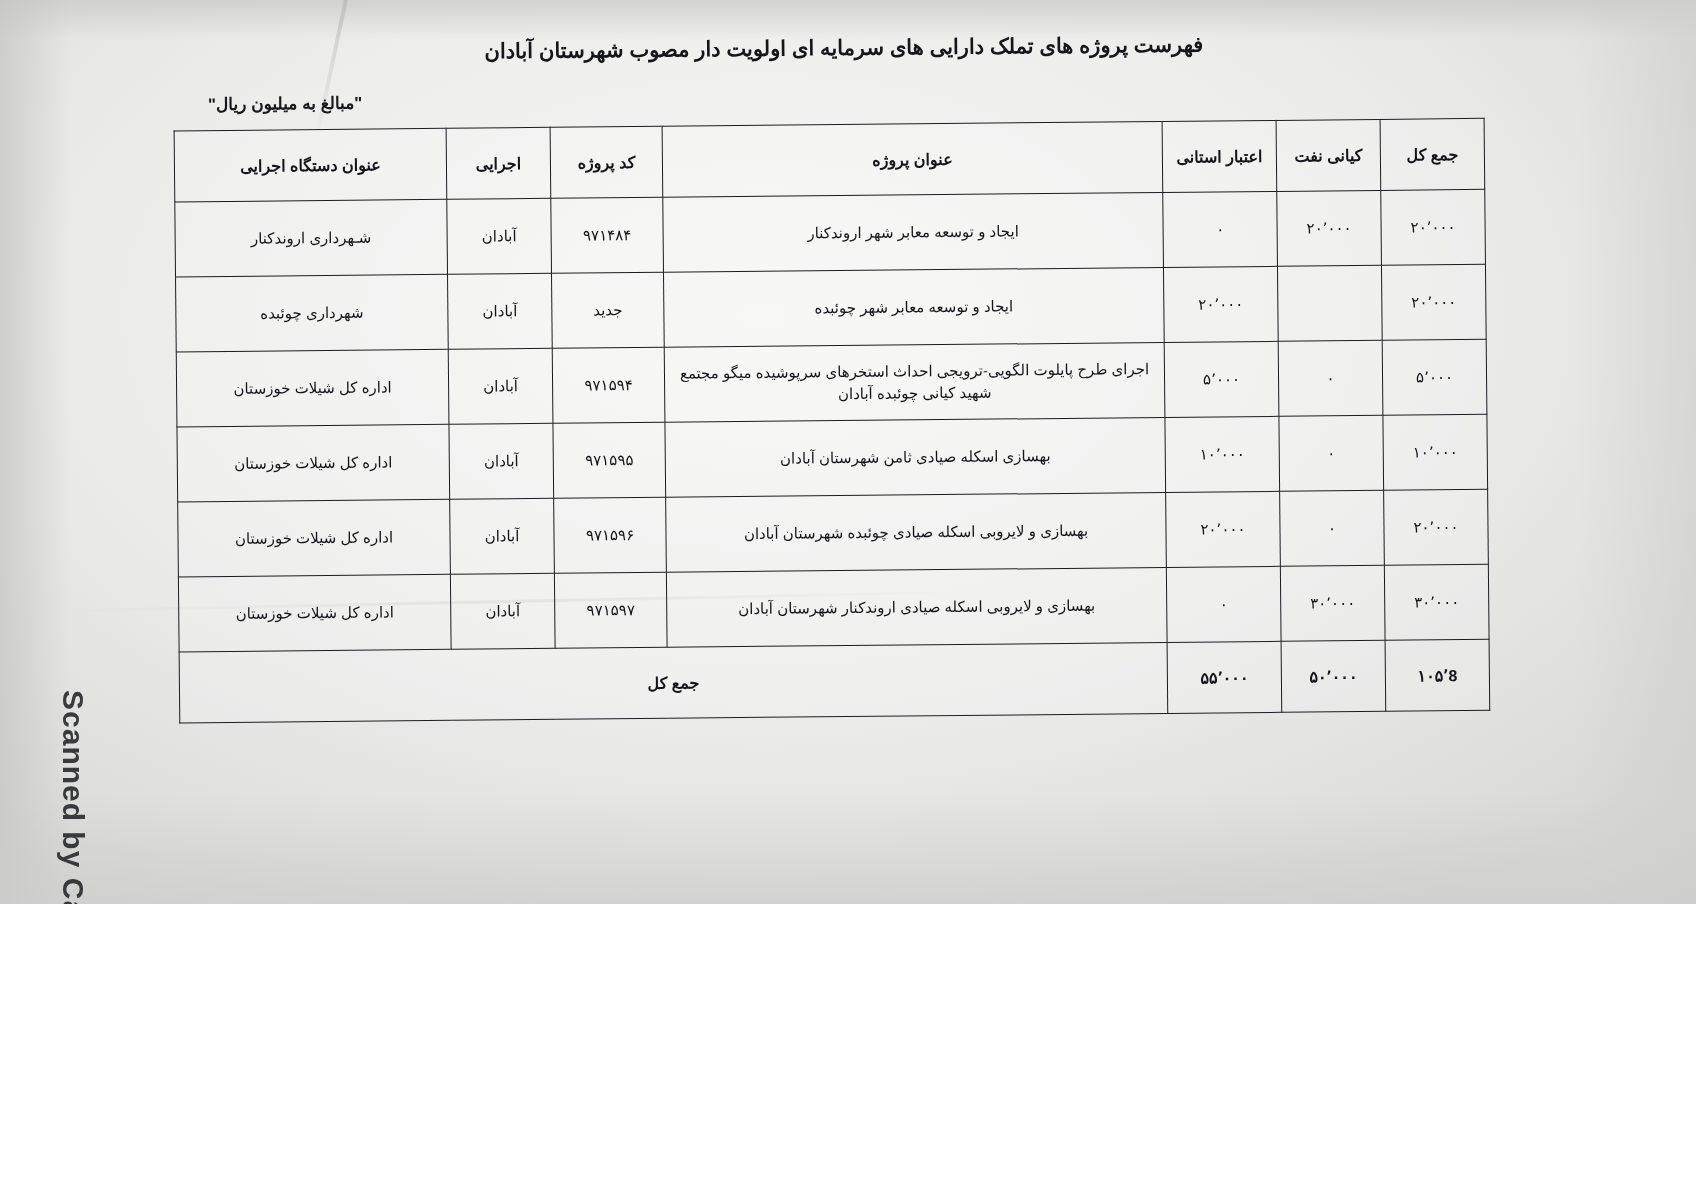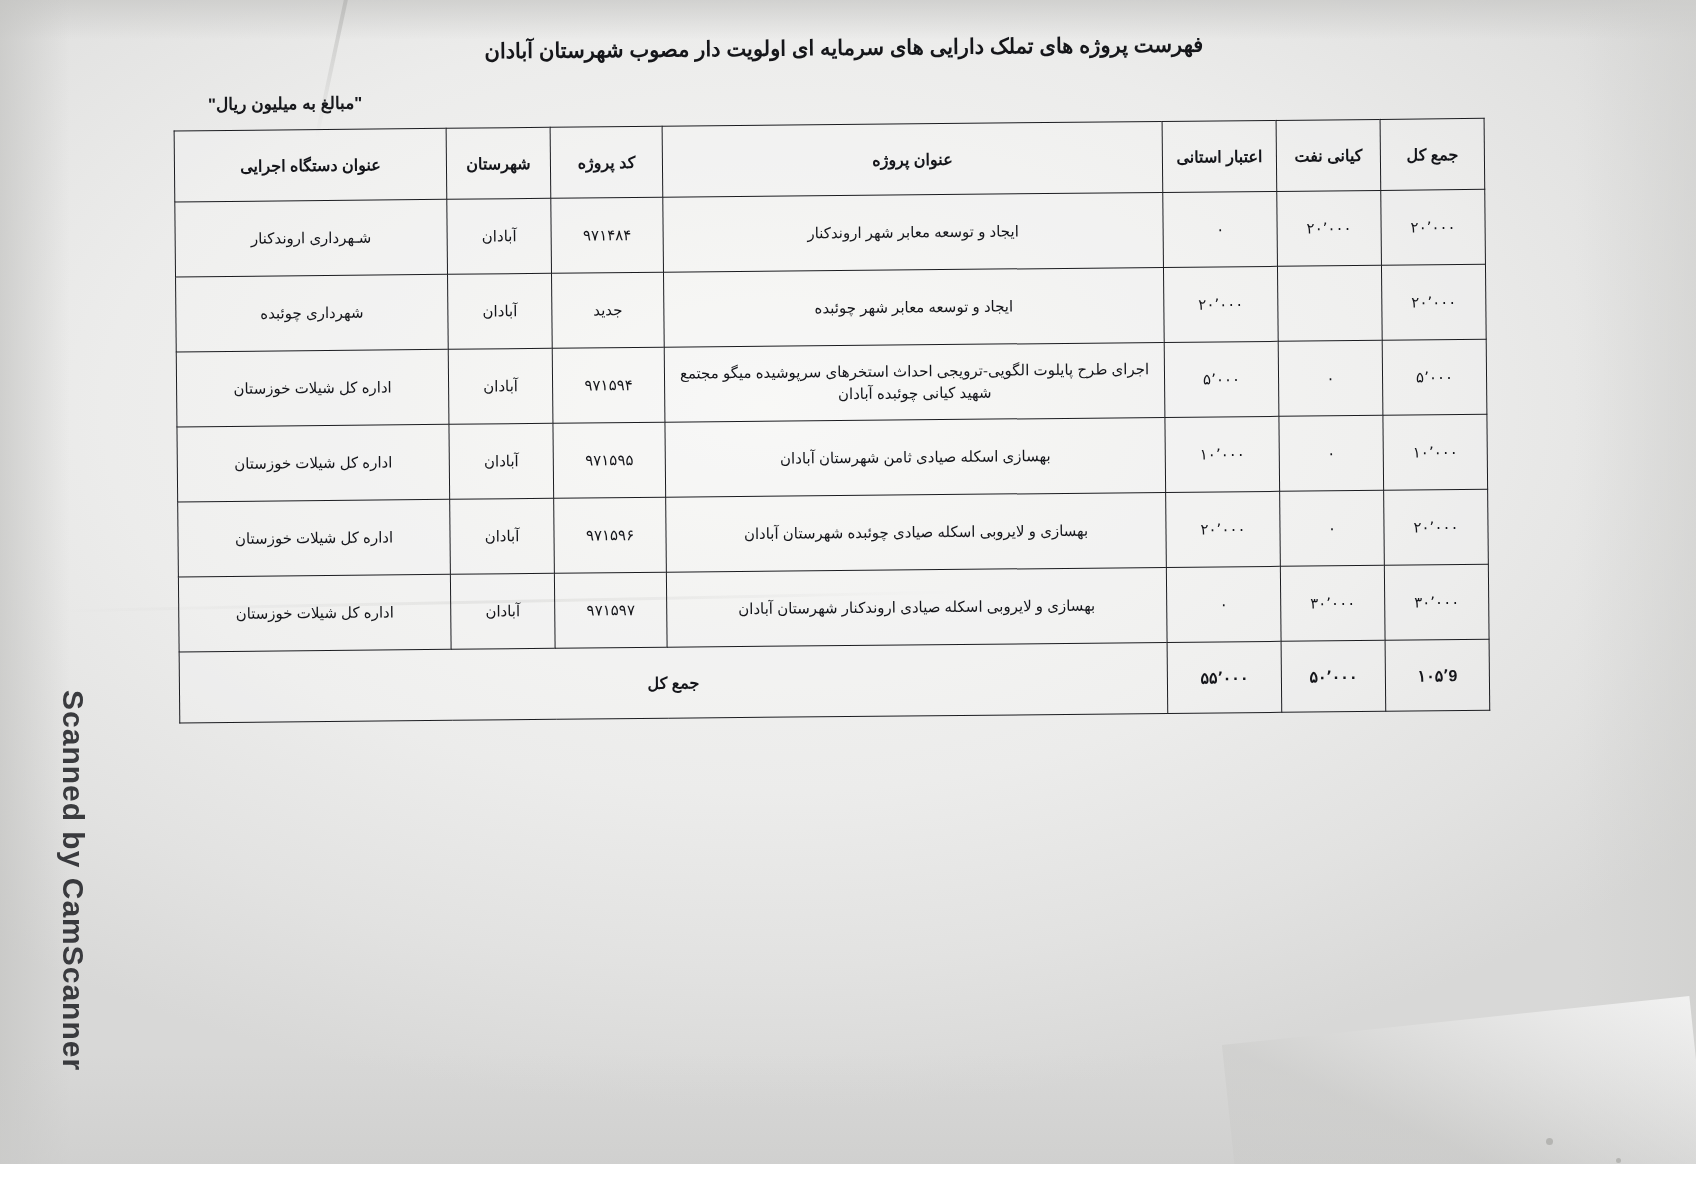--- a/index.html
+++ b/index.html
@@ -11,21 +11,21 @@
     height: 1200px;
     background: #ffffff;
     font-family: "Liberation Sans", sans-serif;
     overflow: hidden;
   }
 
   
   #page {
     position: relative;
     width: 1696px;
-    height: 1164px;
+    height: 904px;
     background:
       radial-gradient(ellipse 1200px 700px at 45% 35%, #f7f7f5 0%, #ececeb 55%, #e2e2e1 80%, #d8d8d7 100%),
       linear-gradient(180deg, #f2f2f1 0%, #e9e9e8 60%, #dfdfde 100%);
     overflow: hidden;
   }
   
   .crease {
     position: absolute;
     pointer-events: none;
   }
@@ -209,21 +209,21 @@
           <col class="c-city">
           <col class="c-org">
         </colgroup>
         <thead>
           <tr>
             <th>جمع کل</th>
             <th>کیانی نفت</th>
             <th>اعتبار استانی</th>
             <th>عنوان پروژه</th>
             <th>کد پروژه</th>
-            <th>شهرستان</th>
+            <th>اجرایی</th>
             <th>عنوان دستگاه اجرایی</th>
           </tr>
         </thead>
         <tbody>
           <tr class="data-row">
             <td>۲۰٬۰۰۰</td>
             <td>۲۰٬۰۰۰</td>
             <td>۰</td>
             <td class="proj-title">ایجاد و توسعه معابر شهر اروندکنار</td>
             <td>۹۷۱۴۸۴</td>
@@ -269,21 +269,21 @@
           <tr class="data-row">
             <td>۳۰٬۰۰۰</td>
             <td>۳۰٬۰۰۰</td>
             <td>۰</td>
             <td class="proj-title">بهسازی و لایروبی اسکله صیادی اروندکنار شهرستان آبادان</td>
             <td>۹۷۱۵۹۷</td>
             <td>آبادان</td>
             <td class="org">اداره کل شیلات خوزستان</td>
           </tr>
           <tr class="total-row">
-            <td>۱۰۵٬9</td>
+            <td>۱۰۵٬8</td>
             <td>۵۰٬۰۰۰</td>
             <td>۵۵٬۰۰۰</td>
             <td class="total-label" colspan="4">جمع کل</td>
           </tr>
         </tbody>
       </table>
     </div>
 
   </div>
 

